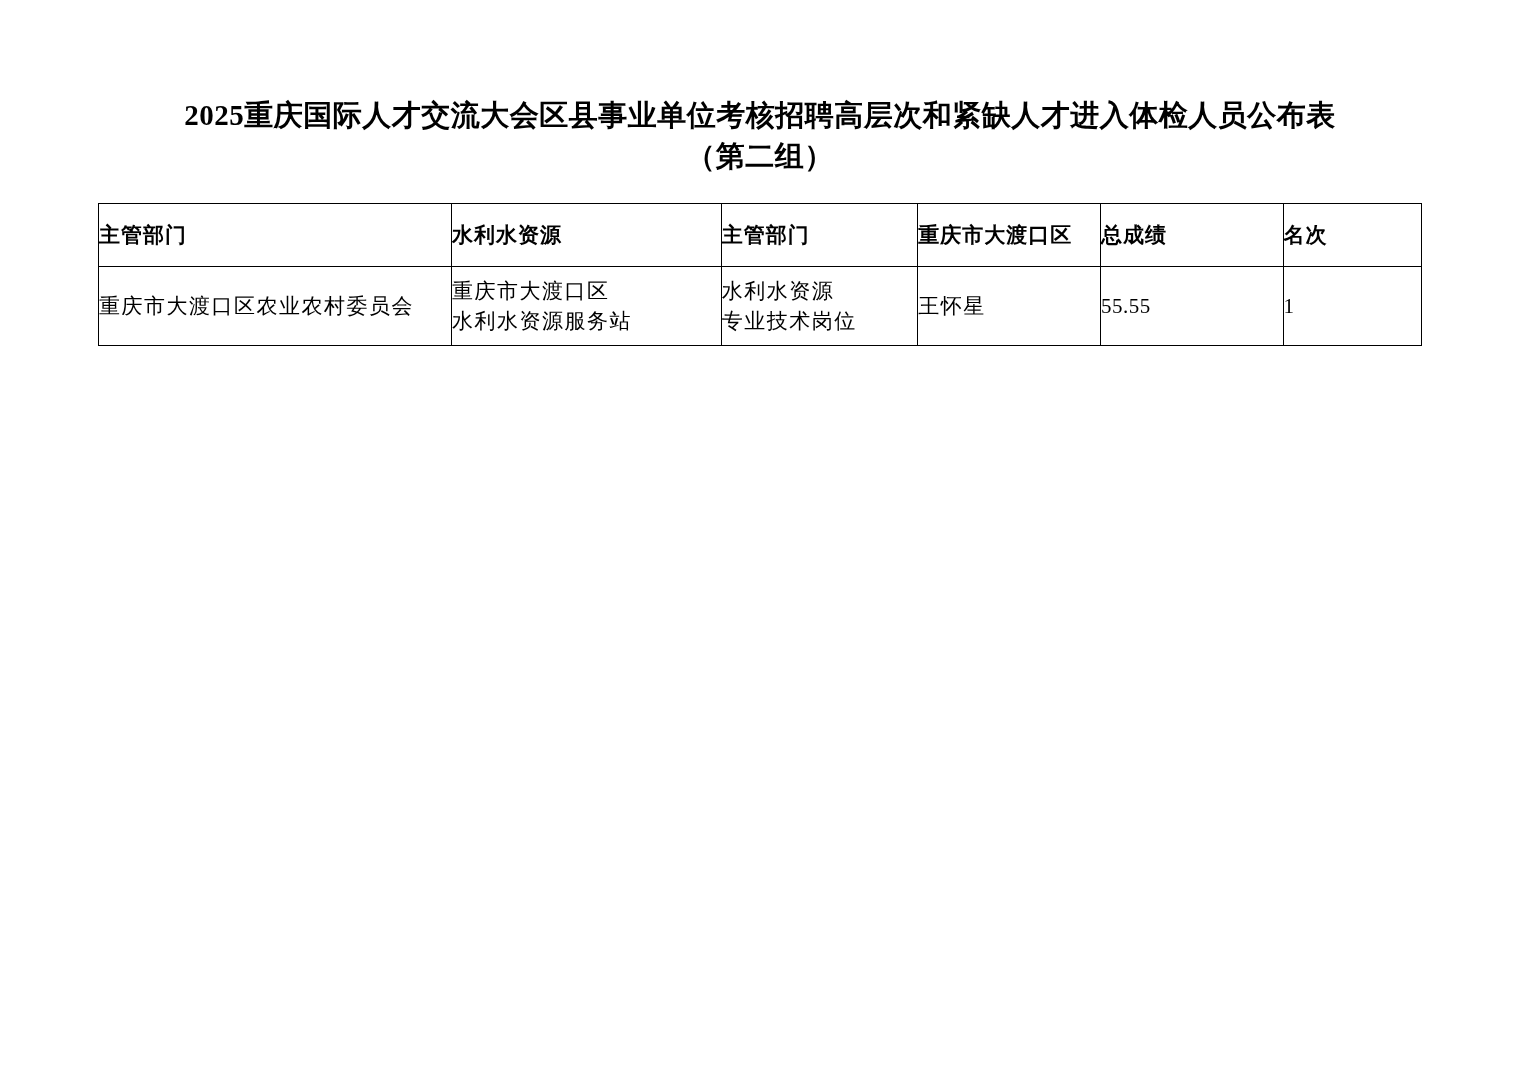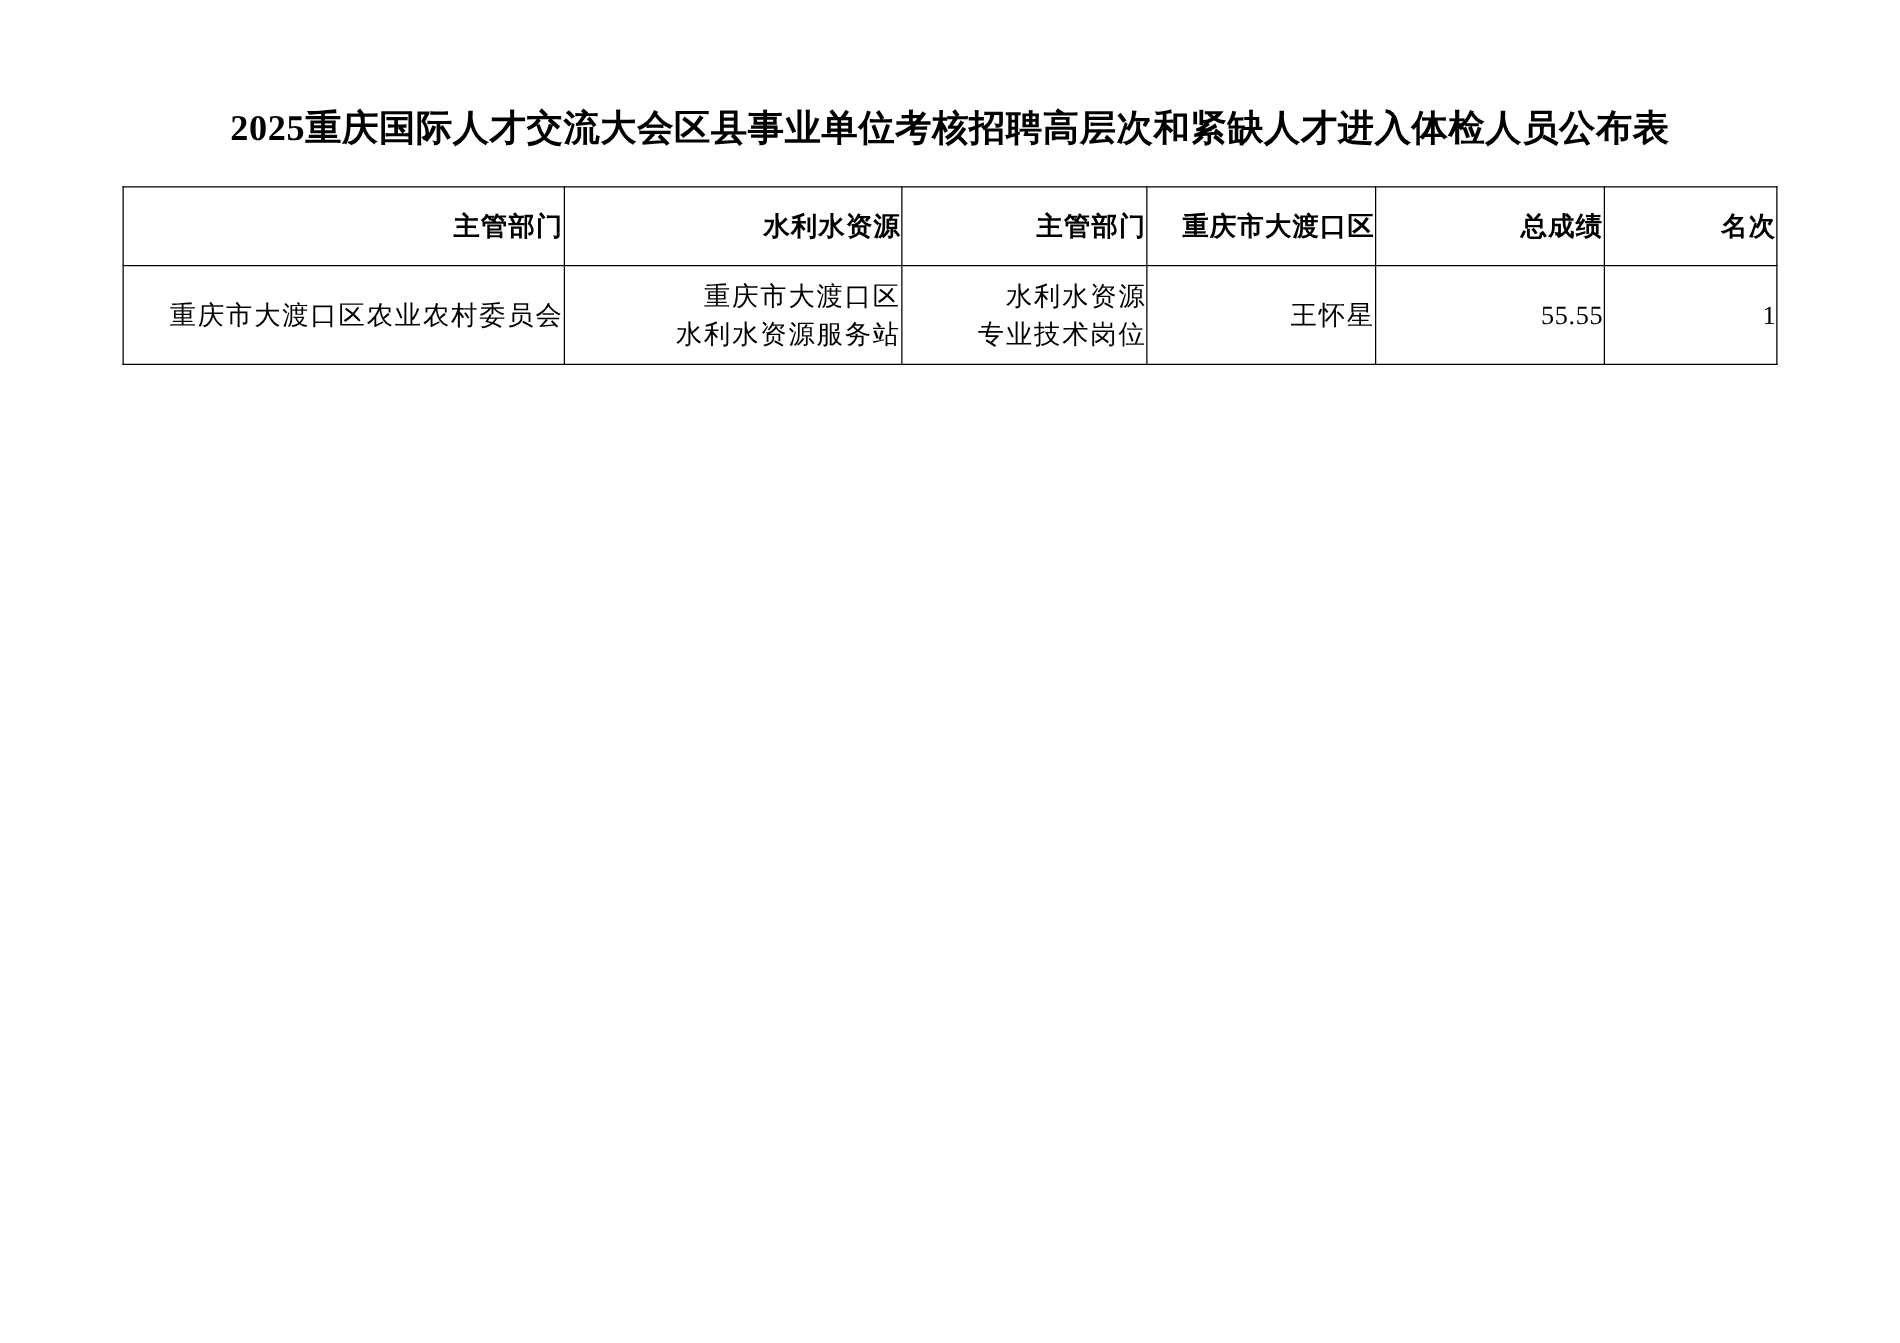--- a/index.html
+++ b/index.html
@@ -13,20 +13,21 @@
     font-family: "Liberation Serif", serif;
     color: #000000;
     position: relative;
   }
   .page {
     width: 1520px;
     height: 872px;
     box-sizing: border-box;
     padding: 0;
     position: relative;
+    margin-top: 12px;
   }
   .title-block {
     text-align: center;
     padding-top: 84px;
   }
   .title-line-1 {
     font-family: "Liberation Serif", serif;
     font-weight: bold;
     font-size: 29px;
     letter-spacing: 0.5px;
@@ -52,21 +53,21 @@
   }
   table.pub-table {
     margin: 26px 98px 0 98px;
     border-collapse: collapse;
     width: calc(100% - 196px);
     table-layout: fixed;
   }
   table.pub-table th,
   table.pub-table td {
     border: 1.5px solid #000000;
-    text-align: right;
+    text-align: left;
     vertical-align: middle;
     padding: 0;
   }
   table.pub-table th {
     height: 62px;
     font-size: 21px;
     font-weight: bold;
     font-family: "Liberation Serif", serif;
     letter-spacing: 1px;
   }
@@ -91,20 +92,21 @@
   col.c-score  { width: 13.2%; }
   col.c-rank   { width: 10.0%; }
 </style>
 </head>
 <body>
 
 <div class="page">
 
   <div class="title-block">
     <div class="title-line-1">2025重庆国际人才交流大会区县事业单位考核招聘高层次和紧缺人才进入体检人员公布表</div>
+    <div class="title-line-2">（第二组）</div>
   </div>
 
 
   <table class="pub-table">
     <colgroup>
       <col class="c-dept">
       <col class="c-unit">
       <col class="c-post">
       <col class="c-name">
       <col class="c-score">

